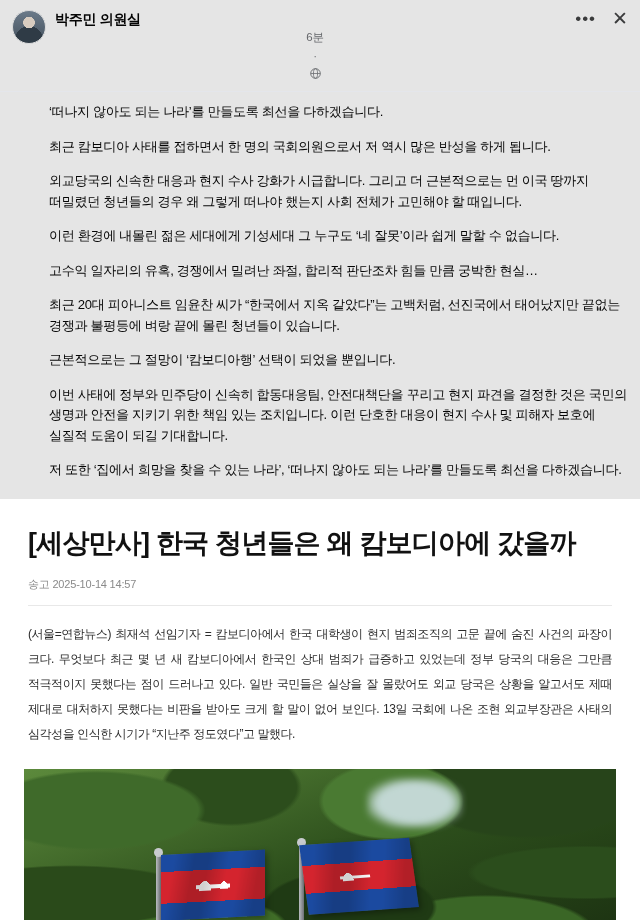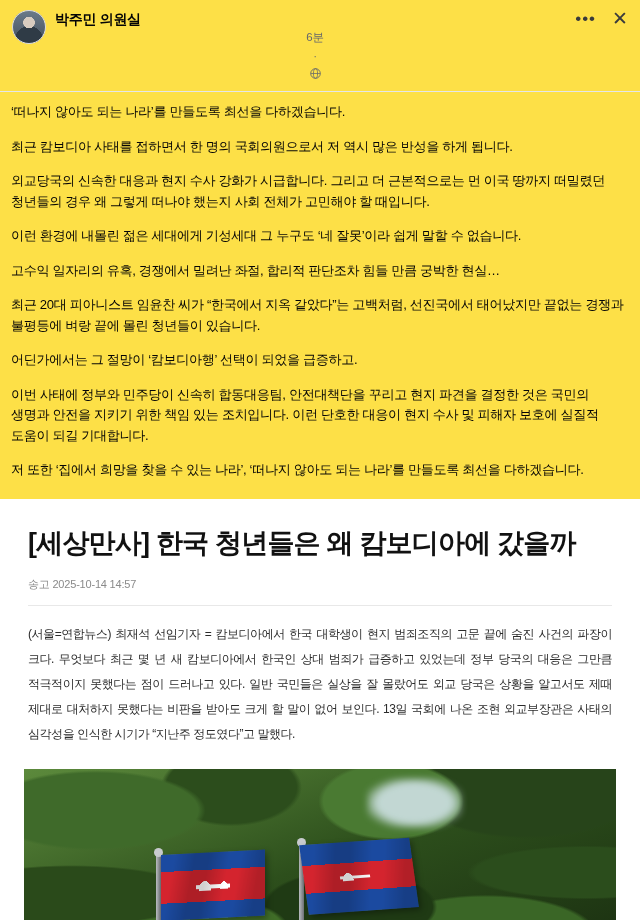--- a/index.html
+++ b/index.html
@@ -7,21 +7,21 @@
     width: 640px;
     height: 920px;
     background: #ffffff;
     font-family: "Liberation Sans", sans-serif;
     overflow: hidden;
   }
   #app {
     width: 640px;
     height: 852px;
     position: relative;
-    background: #fde047;
+    background: #e5e5e5;
   }
 
   
   .post-header {
     display: flex;
     align-items: flex-start;
     padding: 10px 12px 6px 12px;
   }
   .avatar {
     width: 34px;
@@ -72,26 +72,27 @@
 
   
   .divider {
     height: 1px;
     background: #e4e6eb;
     margin: 6px 0 0 0;
   }
 
   
   .post-body {
-    padding: 10px 12px 0 11px;
+    padding: 10px 12px 0 24px;
     font-size: 13.1px;
     line-height: 20.5px;
     color: #050505;
     letter-spacing: -0.35px;
     word-break: keep-all;
+    margin-left: 25px;
   }
   .post-body p { margin-bottom: 14px; }
   .post-body p:last-child { margin-bottom: 0; }
 
   
   .article-card {
     margin-top: 18px;
     background: #fff;
     width: 100%;
   }
@@ -252,21 +253,21 @@
 
   <div class="divider"></div>
 
   <div class="post-body">
     <p>‘떠나지 않아도 되는 나라’를 만들도록 최선을 다하겠습니다.</p>
     <p>최근 캄보디아 사태를 접하면서 한 명의 국회의원으로서 저 역시 많은 반성을 하게 됩니다.</p>
     <p>외교당국의 신속한 대응과 현지 수사 강화가 시급합니다. 그리고 더 근본적으로는 먼 이국 땅까지 떠밀렸던 청년들의 경우 왜 그렇게 떠나야 했는지 사회 전체가 고민해야 할 때입니다.</p>
     <p>이런 환경에 내몰린 젊은 세대에게 기성세대 그 누구도 ‘네 잘못’이라 쉽게 말할 수 없습니다.</p>
     <p>고수익 일자리의 유혹, 경쟁에서 밀려난 좌절, 합리적 판단조차 힘들 만큼 궁박한 현실…</p>
     <p>최근 20대 피아니스트 임윤찬 씨가 “한국에서 지옥 같았다”는 고백처럼, 선진국에서 태어났지만 끝없는 경쟁과 불평등에 벼랑 끝에 몰린 청년들이 있습니다.</p>
-    <p>어딘가에서는 그 절망이 ‘캄보디아행’ 선택이 되었을 급증하고.</p>
+    <p>근본적으로는 그 절망이 ‘캄보디아행’ 선택이 되었을 뿐입니다.</p>
     <p>이번 사태에 정부와 민주당이 신속히 합동대응팀, 안전대책단을 꾸리고 현지 파견을 결정한 것은 국민의 생명과 안전을 지키기 위한 책임 있는 조치입니다. 이런 단호한 대응이 현지 수사 및 피해자 보호에 실질적 도움이 되길 기대합니다.</p>
     <p>저 또한 ‘집에서 희망을 찾을 수 있는 나라’, ‘떠나지 않아도 되는 나라’를 만들도록 최선을 다하겠습니다.</p>
   </div>
 
   <div class="article-card">
     <div class="article-inner">
       <div class="article-title">[세상만사] 한국 청년들은 왜 캄보디아에 갔을까</div>
       <div class="article-date">송고 2025-10-14 14:57</div>
       <div class="article-rule"></div>
       <div class="article-text">(서울=연합뉴스) 최재석 선임기자 = 캄보디아에서 한국 대학생이 현지 범죄조직의 고문 끝에 숨진 사건의 파장이 크다. 무엇보다 최근 몇 년 새 캄보디아에서 한국인 상대 범죄가 급증하고 있었는데 정부 당국의 대응은 그만큼 적극적이지 못했다는 점이 드러나고 있다. 일반 국민들은 실상을 잘 몰랐어도 외교 당국은 상황을 알고서도 제때 제대로 대처하지 못했다는 비판을 받아도 크게 할 말이 없어 보인다. 13일 국회에 나온 조현 외교부장관은 사태의 심각성을 인식한 시기가 “지난주 정도였다”고 말했다.</div>

